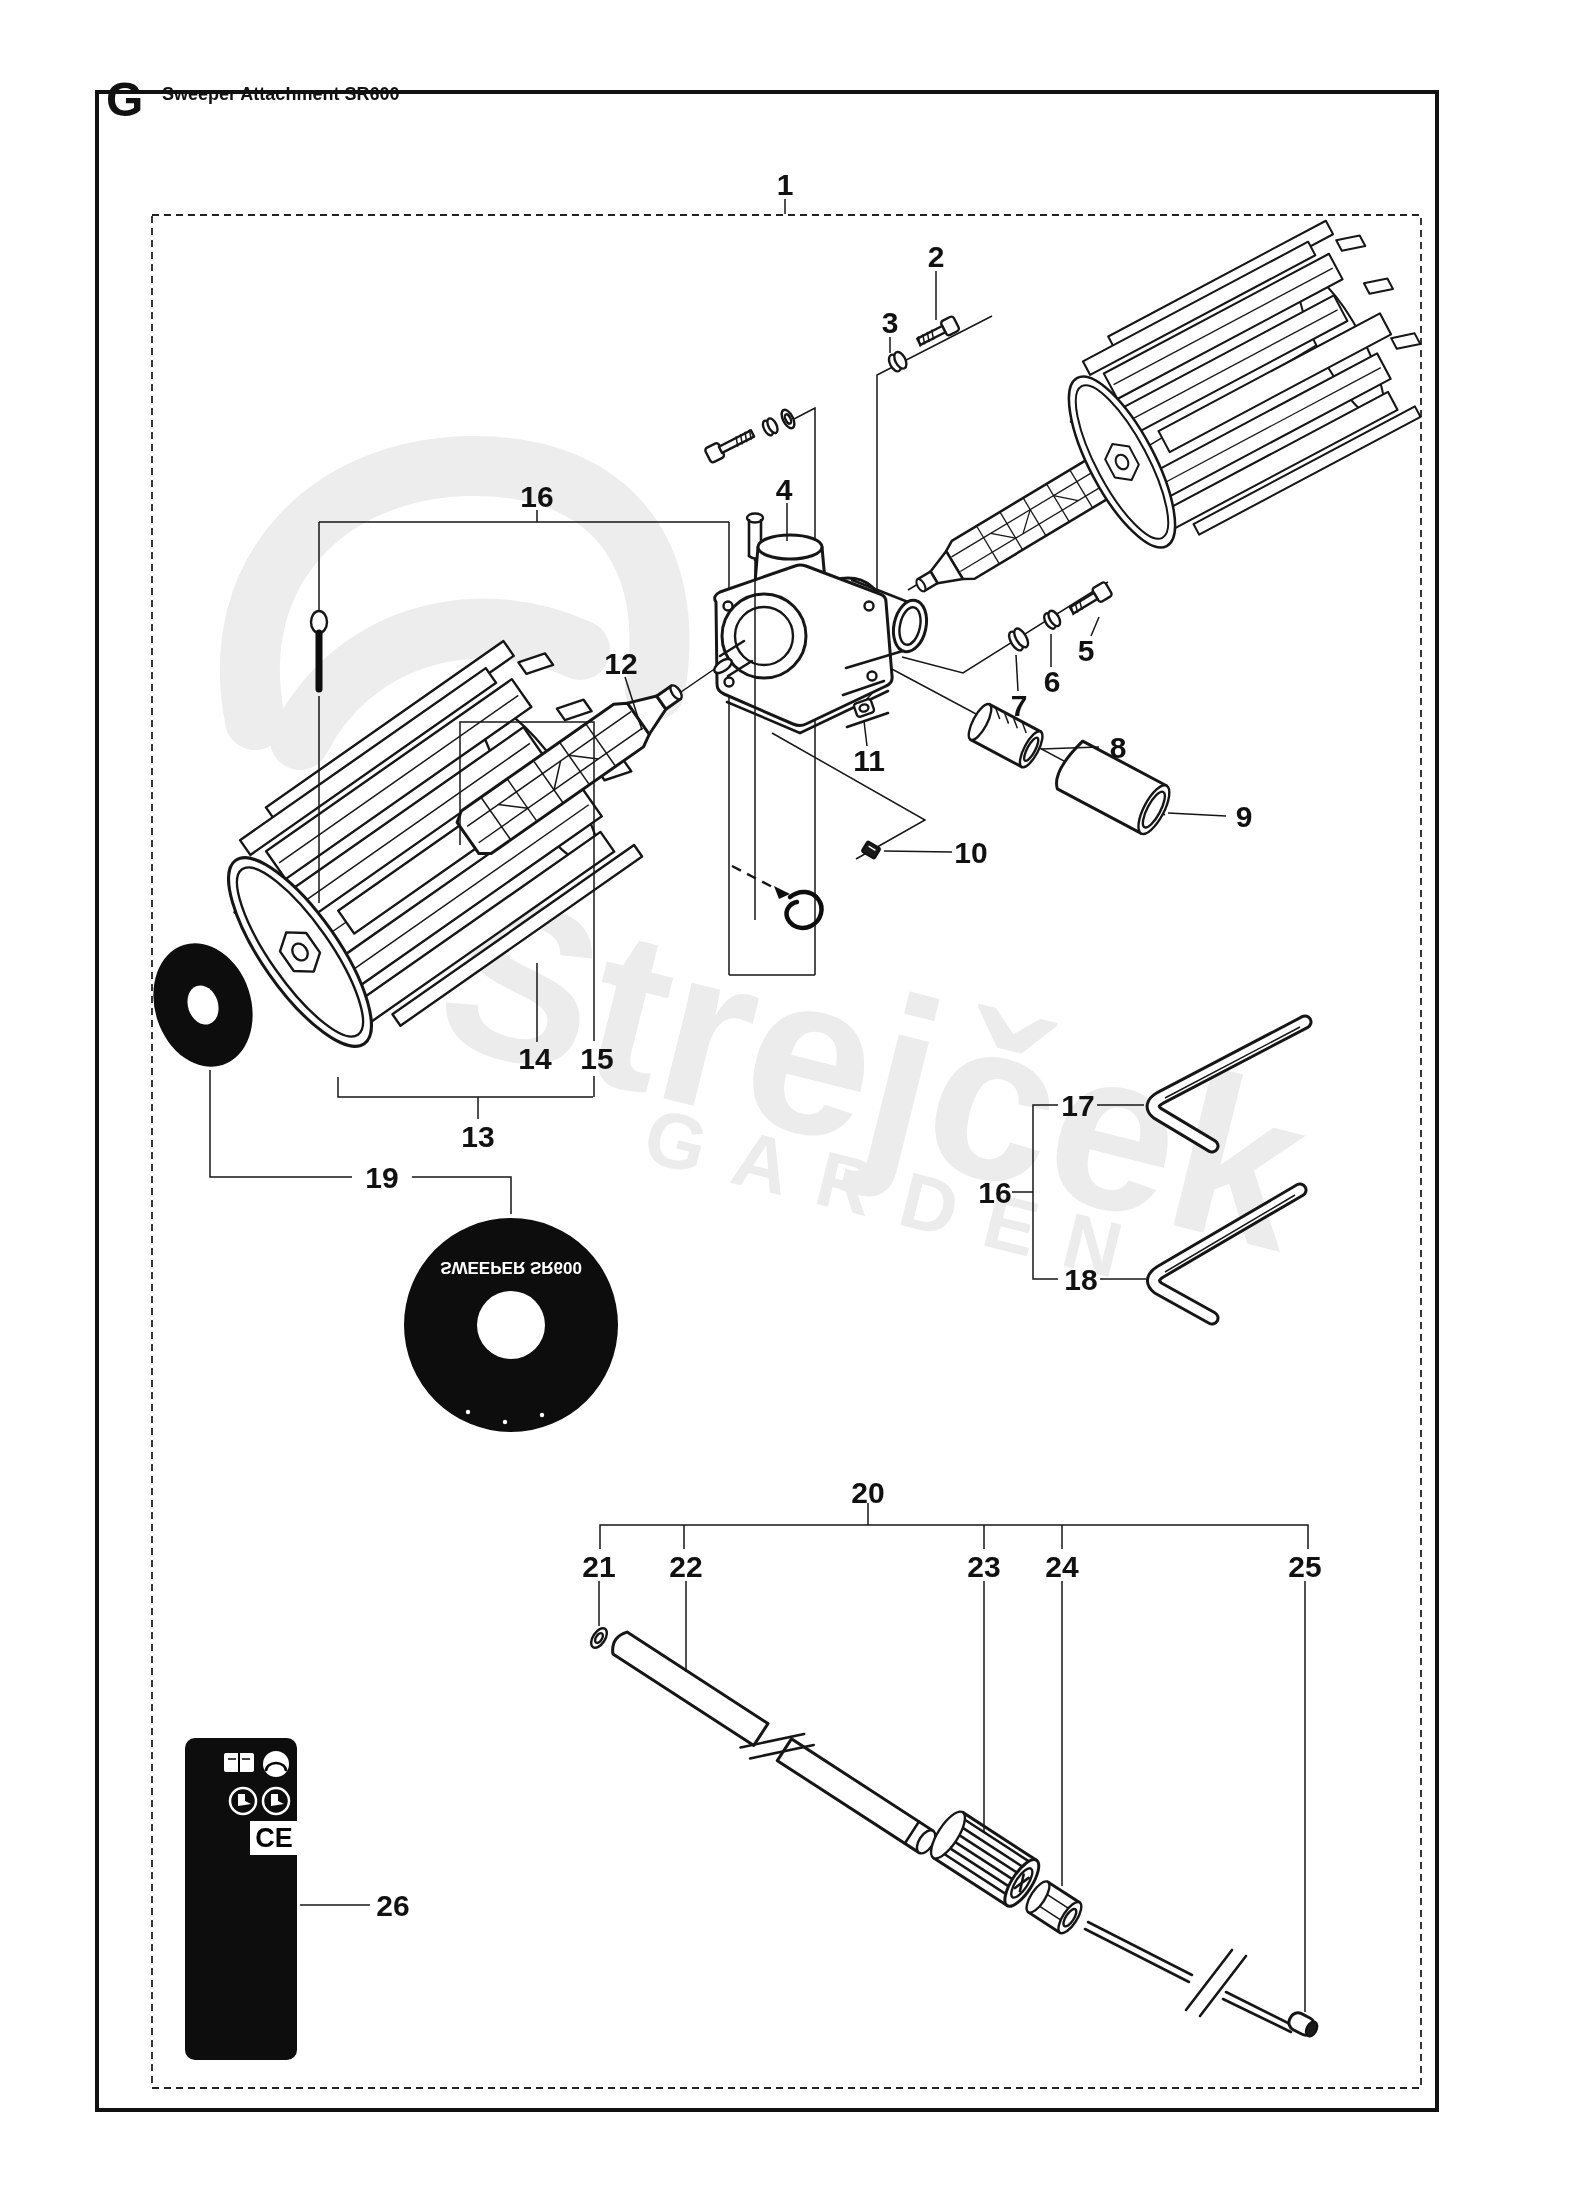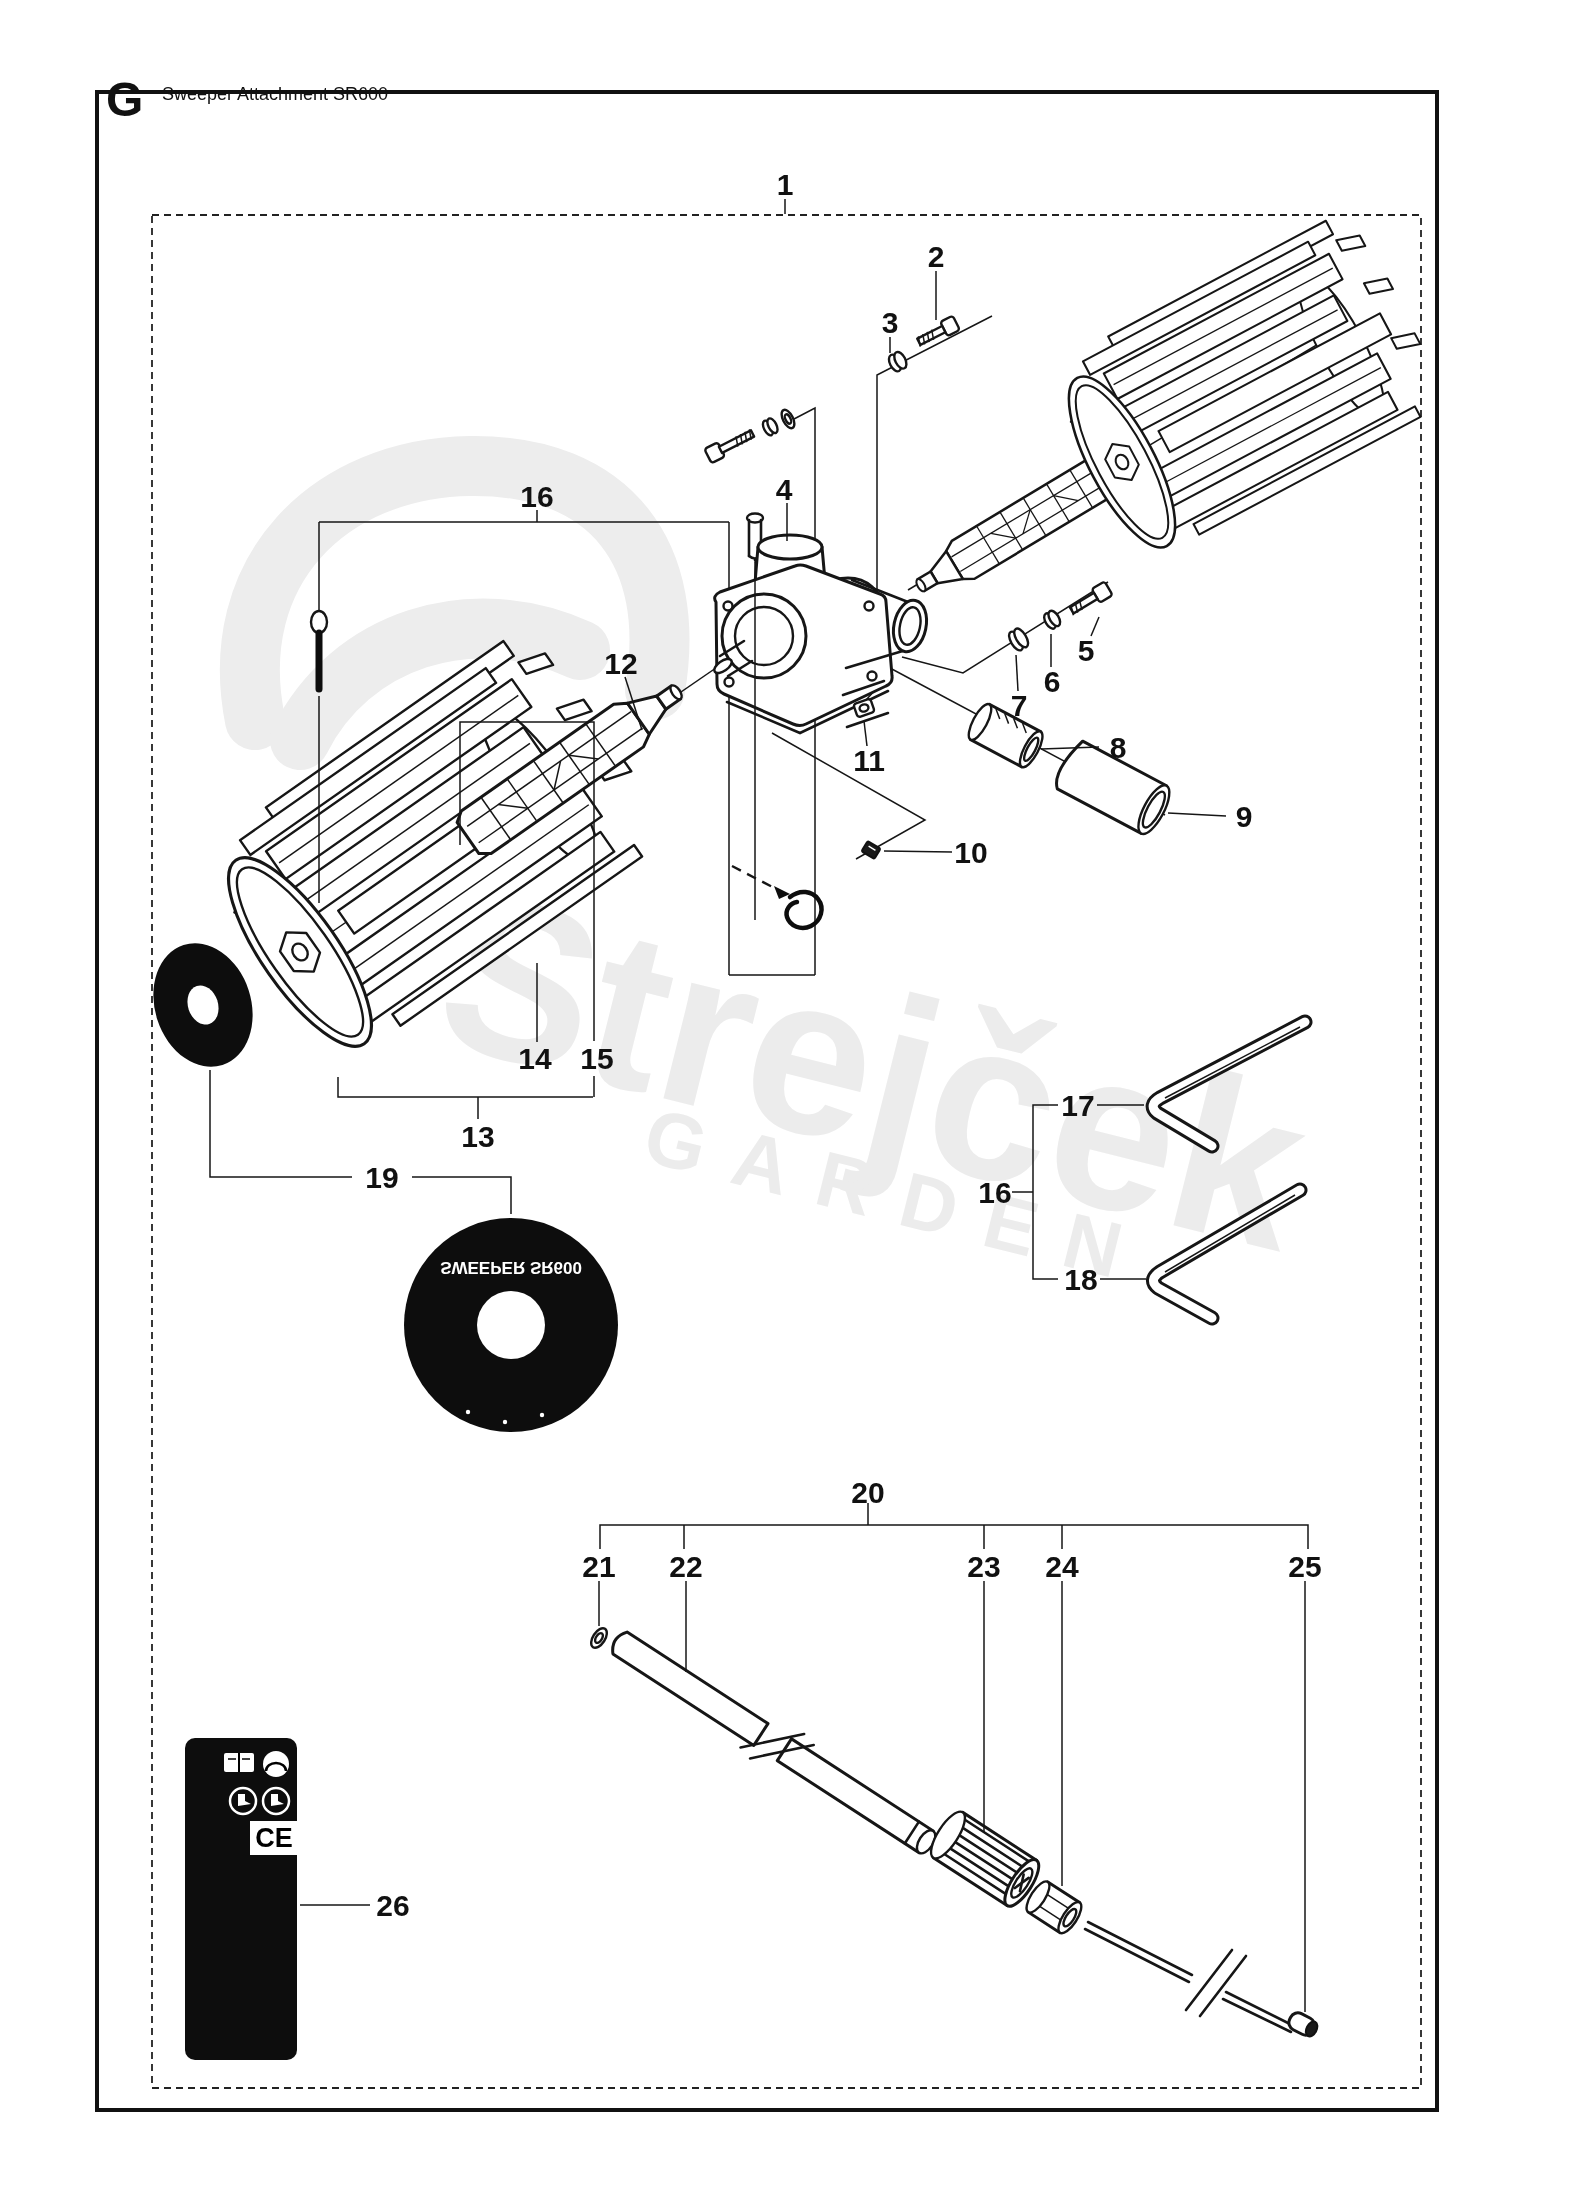--- a/index.html
+++ b/index.html
@@ -11,21 +11,21 @@
   .pt2  {fill:#fff;stroke:#161616;stroke-width:2.4;stroke-linecap:round;stroke-linejoin:round;}
   .ln   {fill:none;stroke:#161616;stroke-width:1.5;}
   .ln2  {fill:none;stroke:#161616;stroke-width:2.6;stroke-linecap:round;}
   .blk  {fill:#0d0d0d;stroke:none;}
   .wht  {fill:#fff;stroke:none;}
   .dash {fill:none;stroke:#161616;stroke-width:2.4;stroke-dasharray:10 7;}
   .bord {fill:none;stroke:#111;stroke-width:4;}
   .bdash{fill:none;stroke:#222;stroke-width:1.8;stroke-dasharray:7 5;}
   .callout{fill:#111;stroke:none;font:700 30px "Liberation Sans",sans-serif;text-anchor:middle;}
   .hdrG {position:absolute;left:106px;top:72px;font-weight:700;font-size:48px;color:#111;}
-  .hdrT {position:absolute;left:162px;top:84px;font-weight:400;font-size:18px;color:#111;}
+  .hdrT {position:absolute;left:162px;top:84px;font-weight:700;font-size:18px;color:#111;}
   .wmk  {fill:#ececec;stroke:none;font-weight:700;}
   .wmk2 {fill:none;stroke:#ededed;stroke-width:60;stroke-linecap:round;}
   .cdtxt{fill:#fff;stroke:none;font:700 17px "Liberation Sans",sans-serif;text-anchor:middle;}
   .cetxt{fill:#000;stroke:none;font:700 27px "Liberation Sans",sans-serif;text-anchor:middle;}
 </style>
 </head>
 <body>
 
 <div id="page">
 

